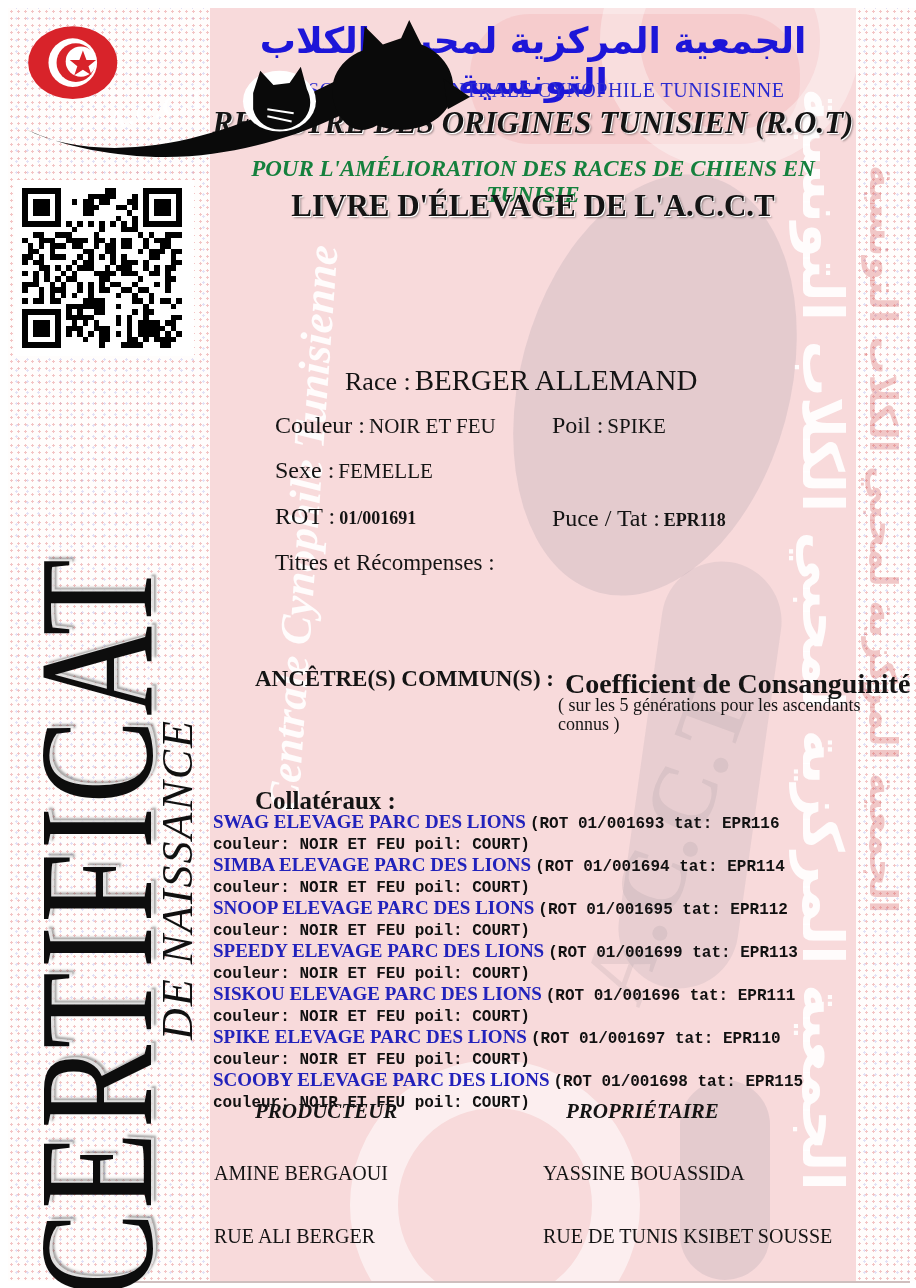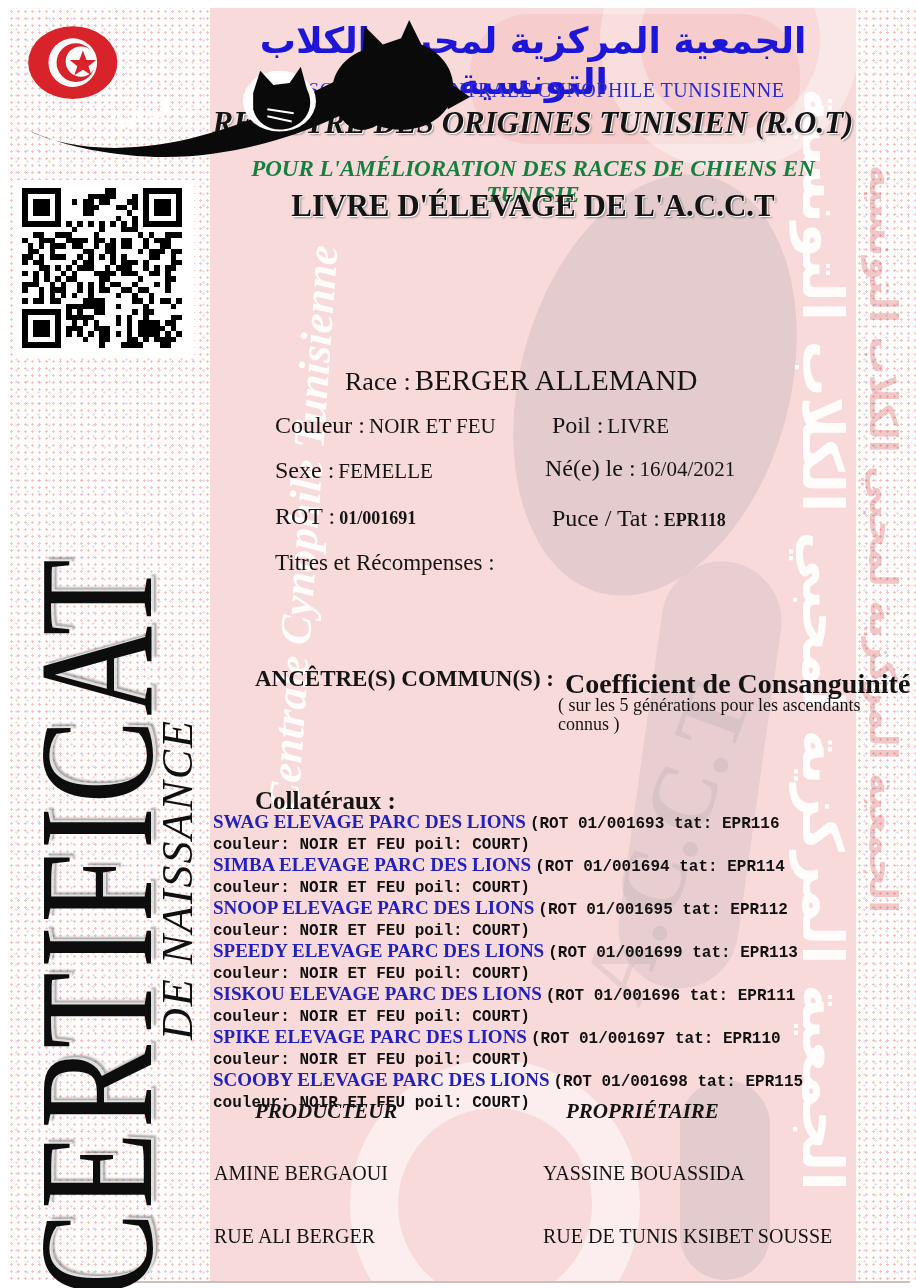--- a/index.html
+++ b/index.html
@@ -126,29 +126,25 @@
   <div class="fld" style="left:275px;top:412px;">
     <span class="lbl">Couleur :</span>
     <span class="val">NOIR ET FEU</span>
   </div>
   <div class="fld" style="left:345px;top:364px;">
     <span class="lbl" style="font-size:26px;">Race :</span>
     <span style="font-size:29px;">BERGER ALLEMAND</span>
   </div>
   <div class="fld" style="left:552px;top:412px;">
     <span class="lbl">Poil :</span>
-    <span class="val">LIVRE</span>
+    <span class="val">SPIKE</span>
   </div>
   <div class="fld" style="left:275px;top:457px;">
     <span class="lbl">Sexe :</span>
     <span class="val">FEMELLE</span>
-  </div>
-  <div class="fld" style="left:545px;top:455px;">
-    <span class="lbl">Né(e)  le :</span>
-    <span class="val">16/04/2021</span>
   </div>
   <div class="fld" style="left:275px;top:503px;">
     <span class="lbl">ROT :</span>
     <span class="valB">01/001691</span>
   </div>
   <div class="fld" style="left:552px;top:505px;">
     <span class="lbl">Puce / Tat :</span>
     <span class="valB">EPR118</span>
   </div>
   <div class="fld" style="left:255px;top:666px;">

